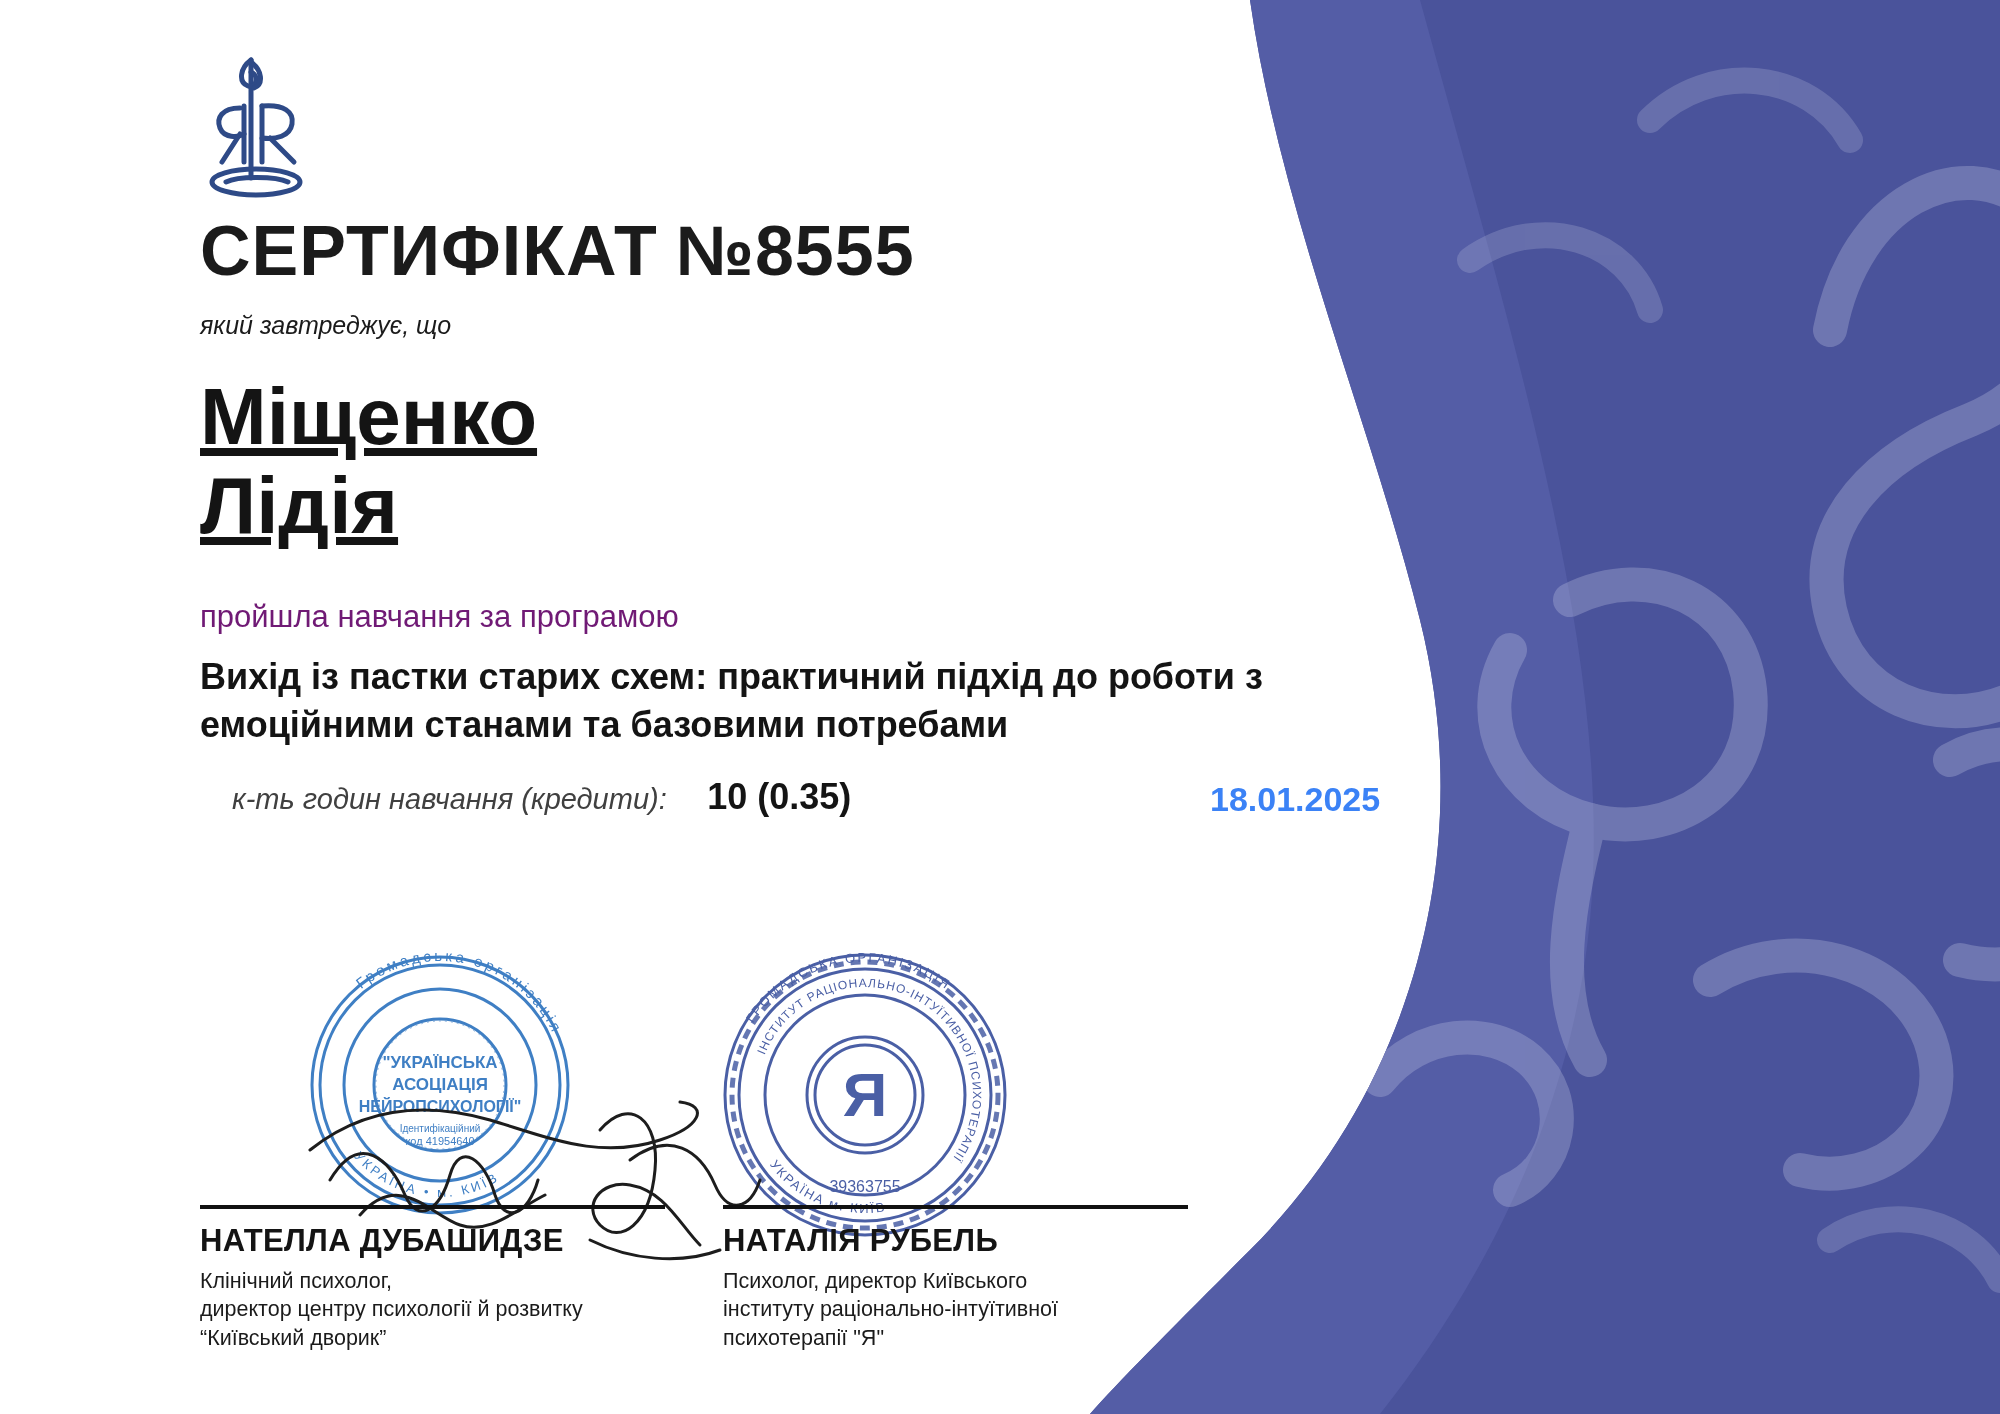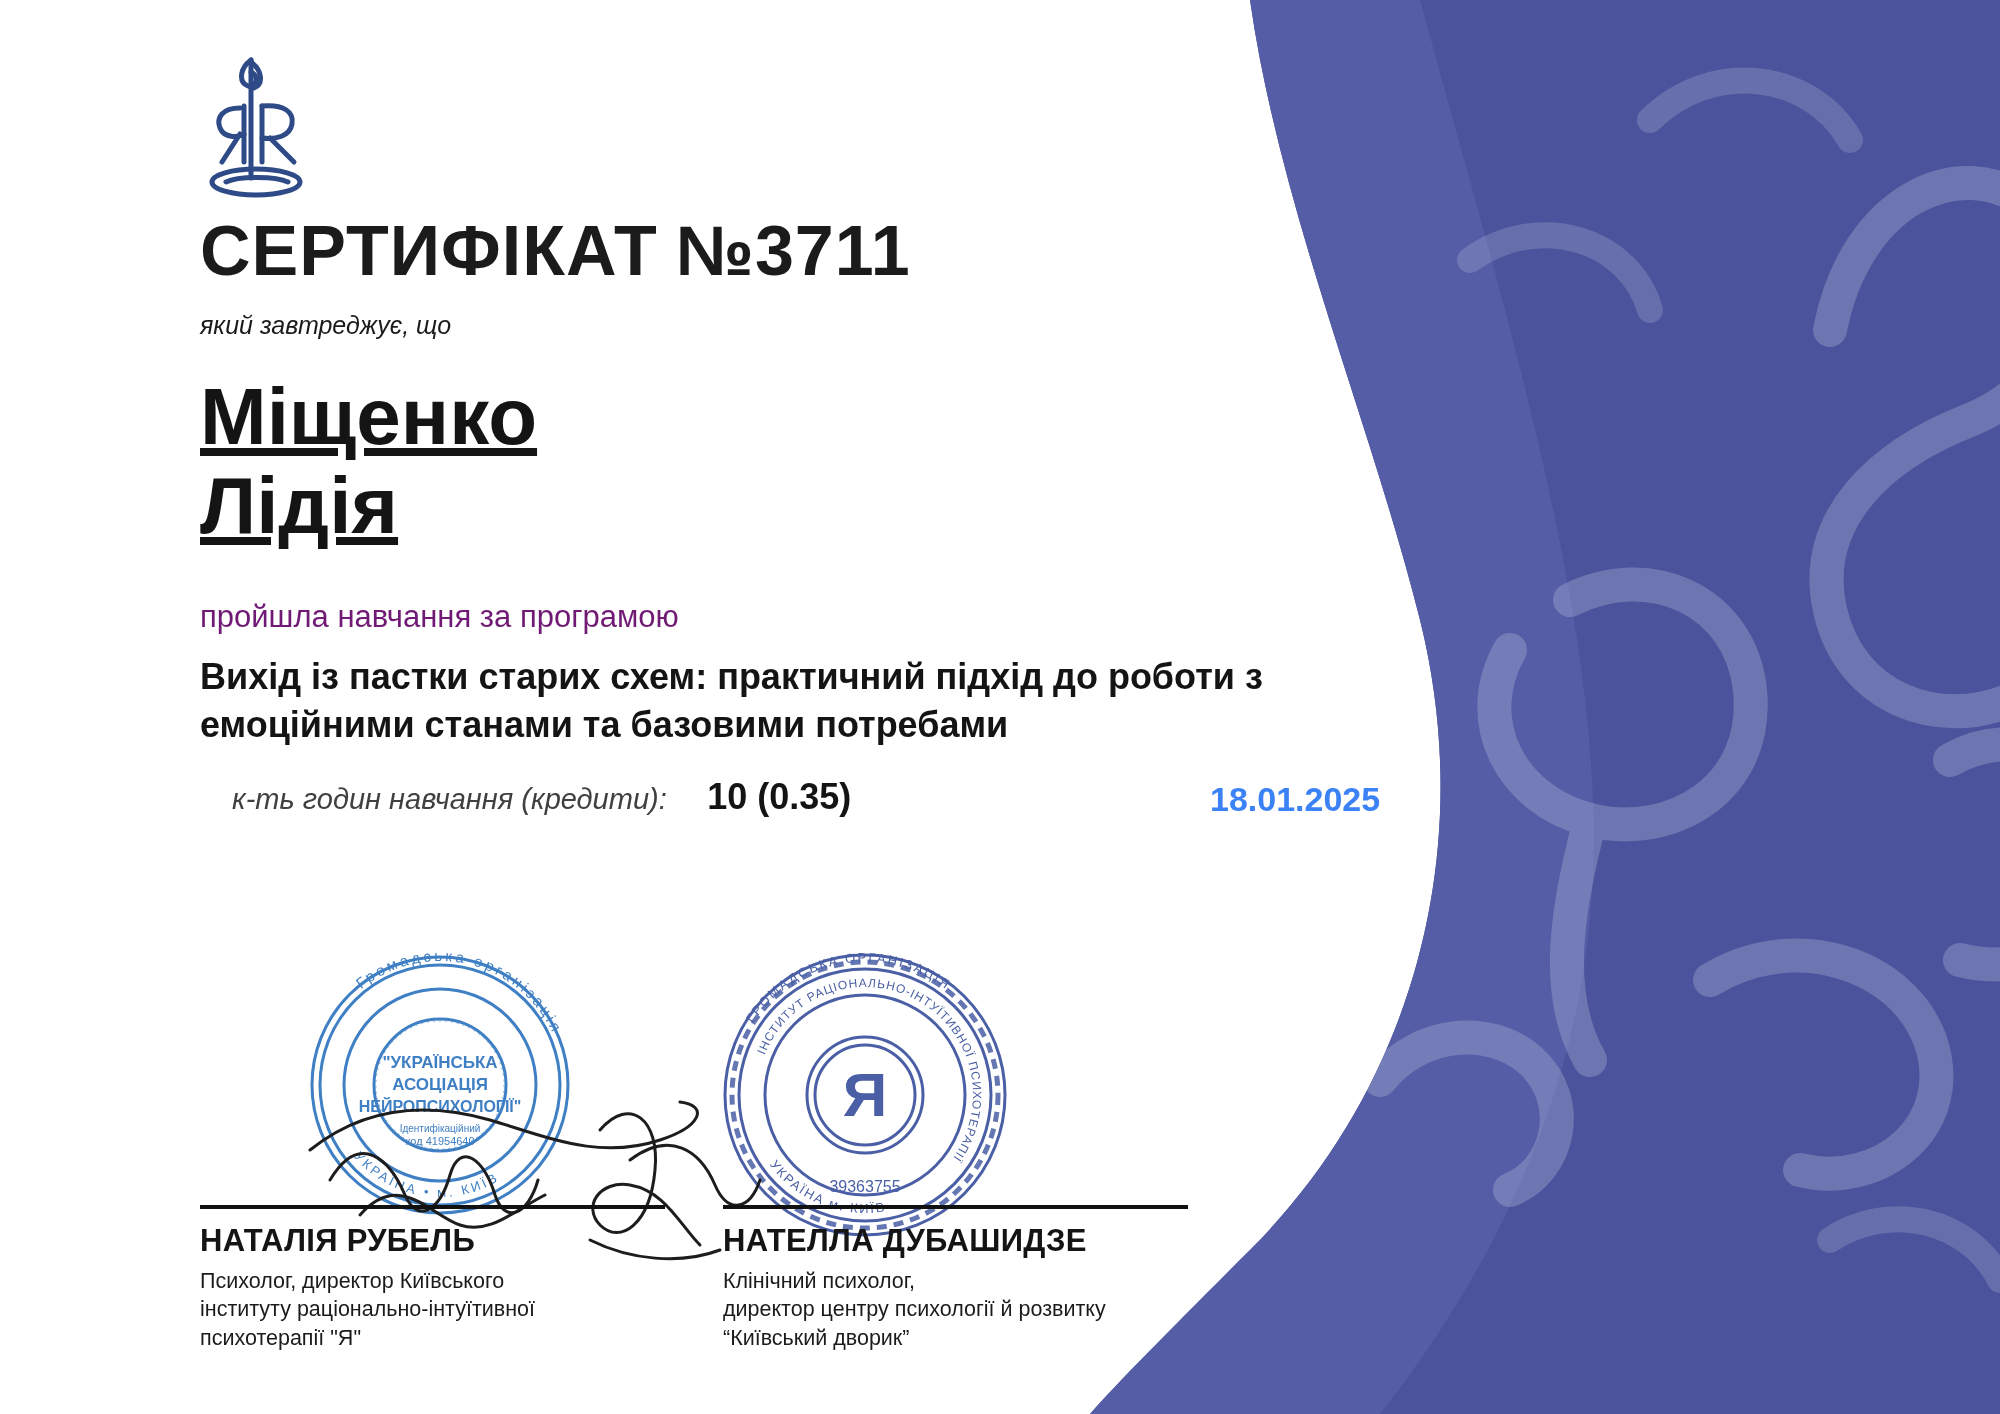--- a/index.html
+++ b/index.html
@@ -220,21 +220,21 @@
 
         <ellipse cx="56" cy="132" rx="44" ry="13"></ellipse>
         <path d="M26,132 C38,126 76,126 88,132"></path>
       </g>
     </svg>
   </div>
 
   <div class="content">
 
     <h1 class="cert-title">
-      <span>СЕРТИФІКАТ</span><span class="num">№</span><span>3711</span>
+      <span>СЕРТИФІКАТ</span><span class="num">№</span><span>8555</span>
     </h1>
 
     <p class="subtitle">який завтреджує, що</p>
 
     <div class="recipient">
       <div>Міщенко</div>
       <div>Лідія</div>
     </div>
 
     <p class="program-lead">пройшла навчання за програмою</p>
@@ -321,27 +321,27 @@
         <path d="M300,120 C330,85 360,110 355,160 C350,215 320,235 300,215 C282,196 300,170 330,175 C365,181 380,215 400,235"></path>
         <path d="M330,150 C370,120 400,140 415,175 C428,205 450,200 460,170"></path>
         <path d="M290,230 C330,250 380,255 420,240"></path>
       </g>
     </svg>
   </div>
 
   <div class="signatures">
     <div class="sig-block">
       <div class="sig-rule"></div>
+      <div class="sig-name">НАТЕЛЛА ДУБАШИДЗЕ</div>
+      <div class="sig-role">Клінічний психолог,
+директор центру психології й розвитку
+“Київський дворик”</div>
+    </div>
+    <div class="sig-block">
+      <div class="sig-rule"></div>
       <div class="sig-name">НАТАЛІЯ РУБЕЛЬ</div>
       <div class="sig-role">Психолог, директор Київського
 інституту раціонально-інтуїтивної
 психотерапії "Я"</div>
     </div>
-    <div class="sig-block">
-      <div class="sig-rule"></div>
-      <div class="sig-name">НАТЕЛЛА ДУБАШИДЗЕ</div>
-      <div class="sig-role">Клінічний психолог,
-директор центру психології й розвитку
-“Київський дворик”</div>
-    </div>
   </div>
 
 </div>
 
 </body></html>

